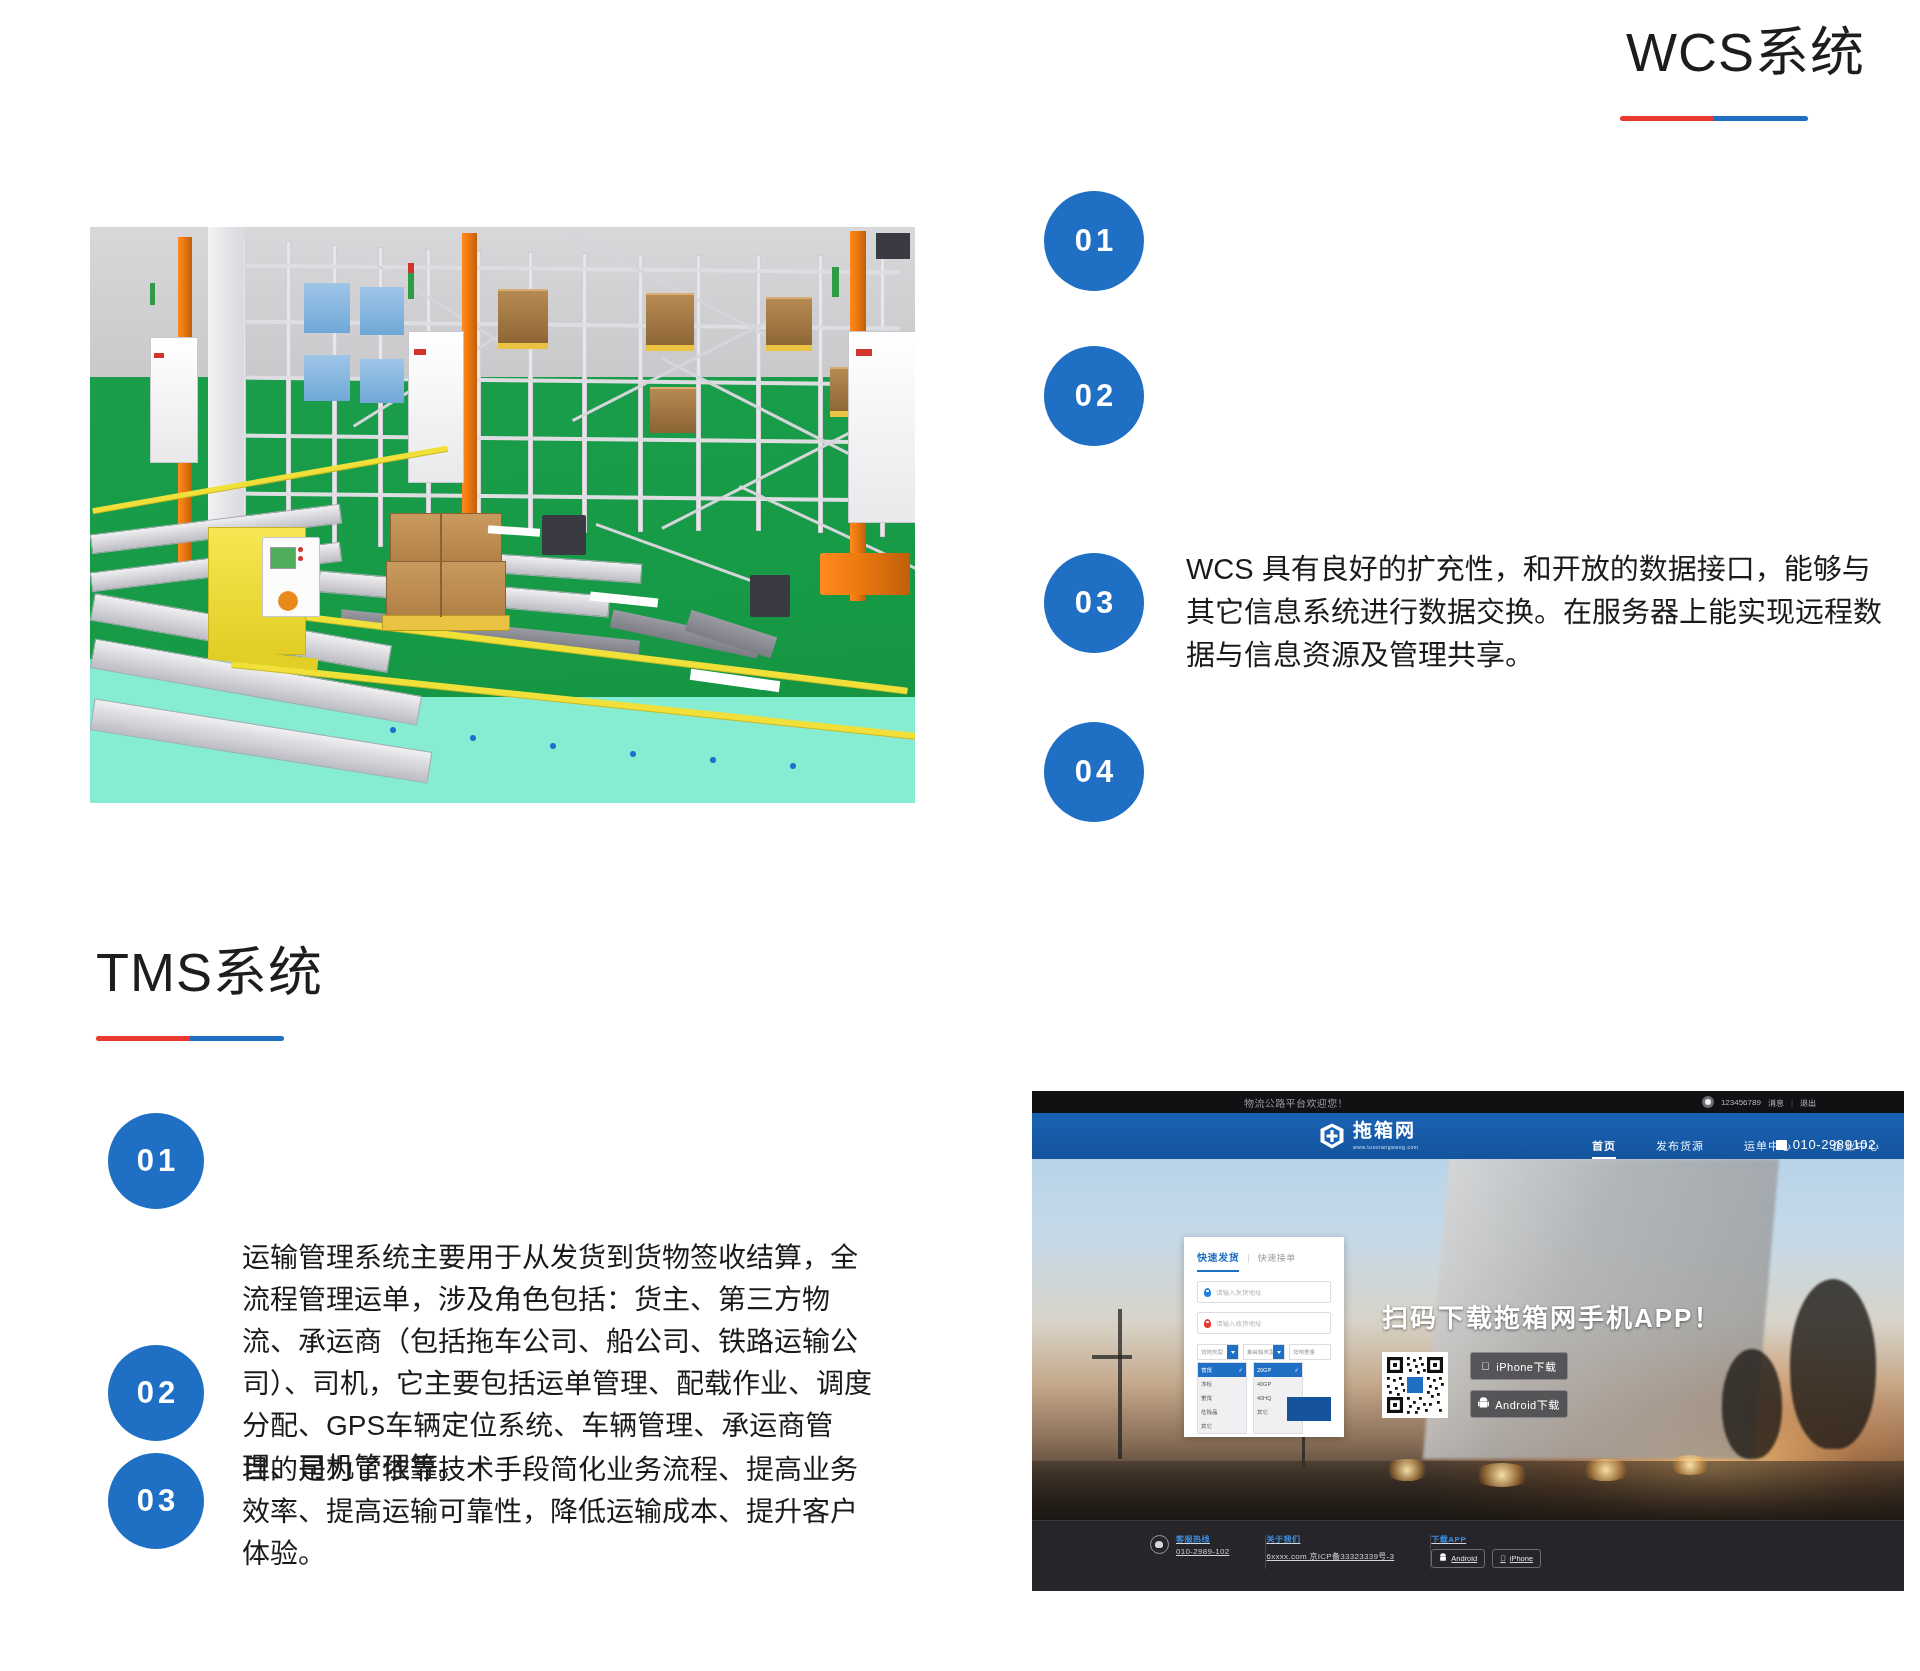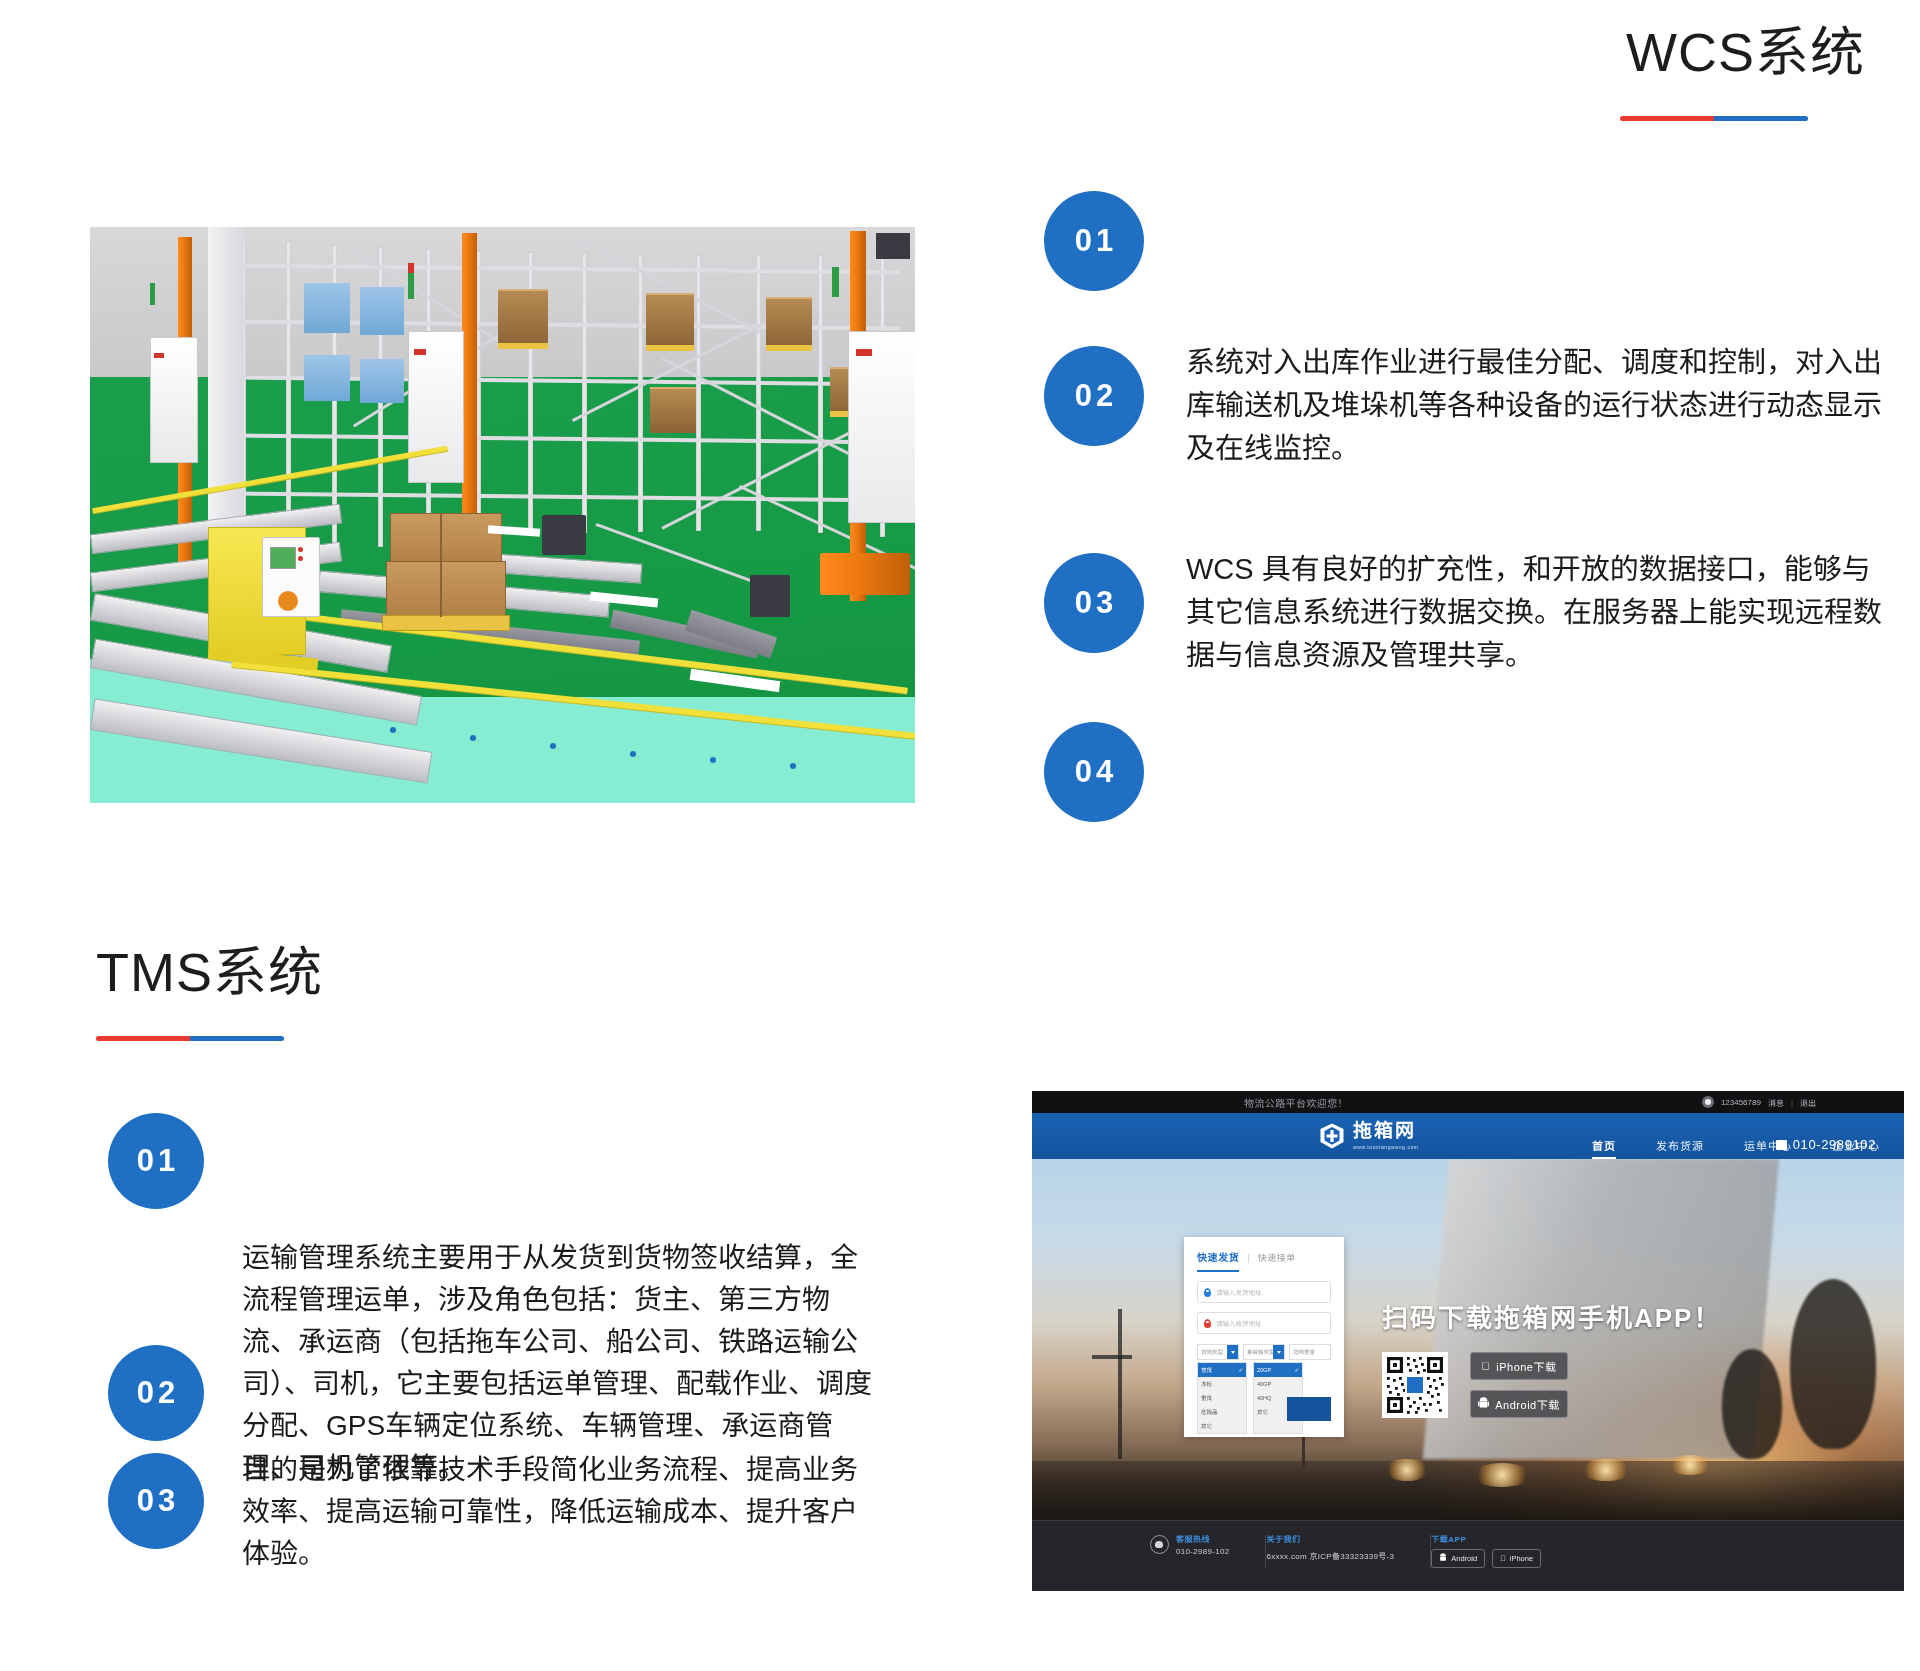--- a/index.html
+++ b/index.html
@@ -407,21 +407,21 @@
   .ss-footer {
     position: absolute; left: 0; bottom: 0; width: 872px; height: 70px;
     background: #26262a;
     border-top: 1px solid #3a3a3f;
   }
   .ss-footer-cols {
     display: flex; align-items: flex-start; height: 100%;
     padding: 12px 0 0 118px; box-sizing: border-box;
     color: #d5d5da;
   }
-  .ss-fcol { position: relative; padding-right: 36px; }
+  .ss-fcol { position: relative; padding-right: 36px; text-decoration: underline; }
   .ss-fcol-div {
     width: 1px; height: 34px; background: #44444a; margin-top: 2px;
   }
   .ss-fcol-title { color: #3d8fe0; font-size: 8px; font-weight: 700; letter-spacing: .5px; }
   .ss-fcol-text { color: #cfcfd4; font-size: 8px; margin-top: 6px; letter-spacing: .3px; }
   .ss-fphone-row { display: flex; align-items: center; gap: 7px; }
   .ss-fphone-icon {
     width: 17px; height: 17px; border-radius: 50%;
     border: 1.2px solid #9a9aa0; position: relative;
   }
@@ -576,21 +576,20 @@
     <div class="wh" style="left:620px;top:530px;width:6px;height:6px;border-radius:50%;background:#1f6fc4;"></div>
     <div class="wh" style="left:700px;top:536px;width:6px;height:6px;border-radius:50%;background:#1f6fc4;"></div>
   </div>
 </div>
 
 <div class="bullet-item wcs-item" id="wcs-item-1">
   <div class="bullet-circle">01</div>
 </div>
 <div class="bullet-item wcs-item" id="wcs-item-2">
   <div class="bullet-circle">02</div>
-  <div class="bullet-text">系统对入出库作业进行最佳分配、调度和控制，对入出库输送机及堆垛机等各种设备的运行状态进行动态显示及在线监控。</div>
 </div>
 <div class="bullet-item wcs-item" id="wcs-item-3">
   <div class="bullet-circle">03</div>
   <div class="bullet-text">WCS 具有良好的扩充性，和开放的数据接口，能够与其它信息系统进行数据交换。在服务器上能实现远程数据与信息资源及管理共享。</div>
 </div>
 <div class="bullet-item wcs-item" id="wcs-item-4">
   <div class="bullet-circle">04</div>
 </div>
 
 <div class="section-title" id="tms-title">TMS系统</div>

